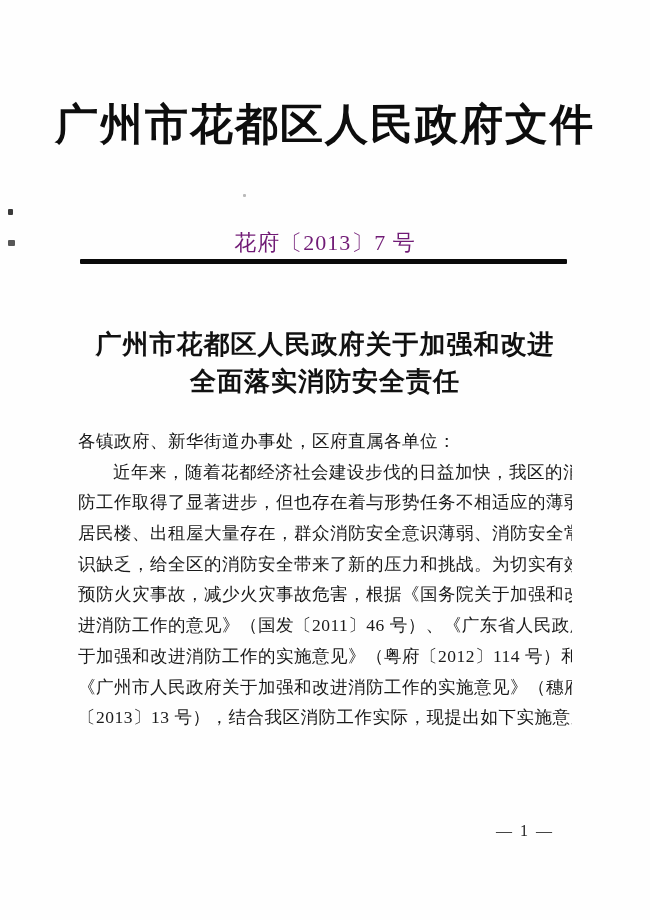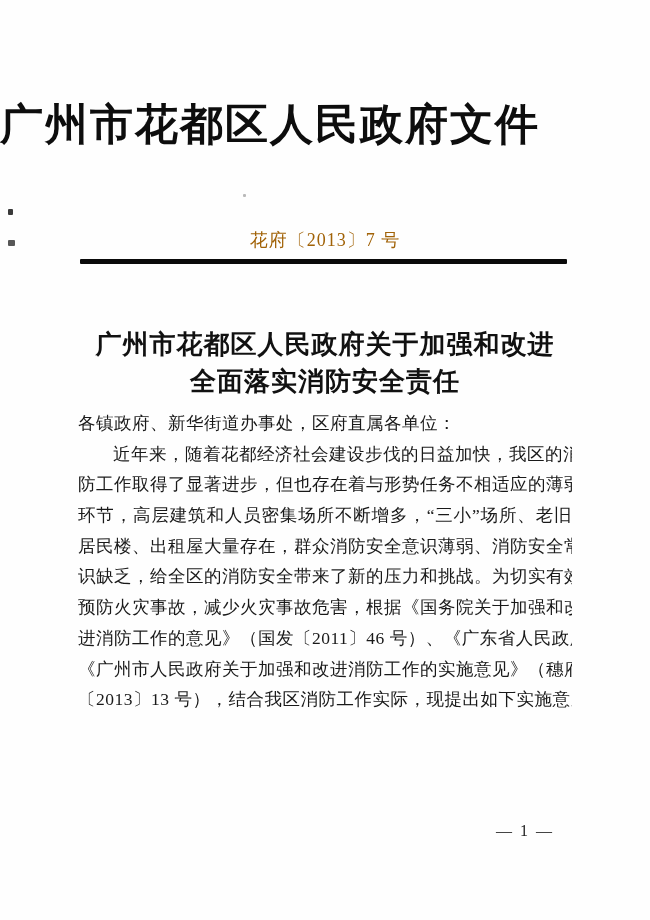--- a/index.html
+++ b/index.html
@@ -12,37 +12,37 @@
     background: #fefefe;
     color: #1c1c1c;
     font-family: "Liberation Serif", serif;
     overflow: hidden;
   }
   .doc-header {
     position: absolute;
     top: 96px;
     left: 0;
     width: 100%;
-    text-align: left;
+    text-align: center;
     font-size: 43px;
     font-weight: bold;
     letter-spacing: 2px;
     color: #0d0d0d;
     font-family: "Liberation Serif", serif;
     white-space: nowrap;
   }
   .doc-number {
     position: absolute;
     top: 228px;
     left: 0;
     width: 100%;
     text-align: center;
-    font-size: 18px;
+    font-size: 22px;
     letter-spacing: 1px;
-    color: #a16207;
+    color: #701a75;
   }
   .rule {
     position: absolute;
     top: 259px;
     left: 80px;
     width: 487px;
     height: 5px;
     background: #0a0a0a;
     border-radius: 1px;
   }
@@ -54,21 +54,21 @@
     text-align: center;
     font-size: 26px;
     font-weight: bold;
     line-height: 37px;
     letter-spacing: 1px;
     color: #111;
     white-space: nowrap;
   }
   .body-text {
     position: absolute;
-    top: 408px;
+    top: 426px;
     left: 78px;
     width: 494px;
     font-size: 17.5px;
     line-height: 30.7px;
     color: #191919;
     letter-spacing: 0.5px;
   }
   .line {
     text-align: justify;
     text-align-last: justify;
@@ -121,24 +121,24 @@
 
   <div class="doc-title">
     <div>广州市花都区人民政府关于加强和改进</div>
     <div>全面落实消防安全责任</div>
   </div>
 
   <div class="body-text">
     <div class="line no-fill">各镇政府、新华街道办事处，区府直属各单位：</div>
     <div class="line indent">近年来，随着花都经济社会建设步伐的日益加快，我区的消</div>
     <div class="line">防工作取得了显著进步，但也存在着与形势任务不相适应的薄弱</div>
-    <div class="line">环节，高层建筑和人员密集场所不断增多，“三小”场所、老旧</div>
     <div class="line">居民楼、出租屋大量存在，群众消防安全意识薄弱、消防安全常</div>
     <div class="line">识缺乏，给全区的消防安全带来了新的压力和挑战。为切实有效</div>
     <div class="line">预防火灾事故，减少火灾事故危害，根据《国务院关于加强和改</div>
     <div class="line">进消防工作的意见》（国发〔2011〕46 号）、《广东省人民政府关</div>
+    <div class="line">于加强和改进消防工作的实施意见》（粤府〔2012〕114 号）和</div>
     <div class="line">《广州市人民政府关于加强和改进消防工作的实施意见》（穗府</div>
     <div class="line">〔2013〕13 号），结合我区消防工作实际，现提出如下实施意见：</div>
   </div>
 
   <div class="page-number">— 1 —</div>
 
 </div>
 
 </body></html>

